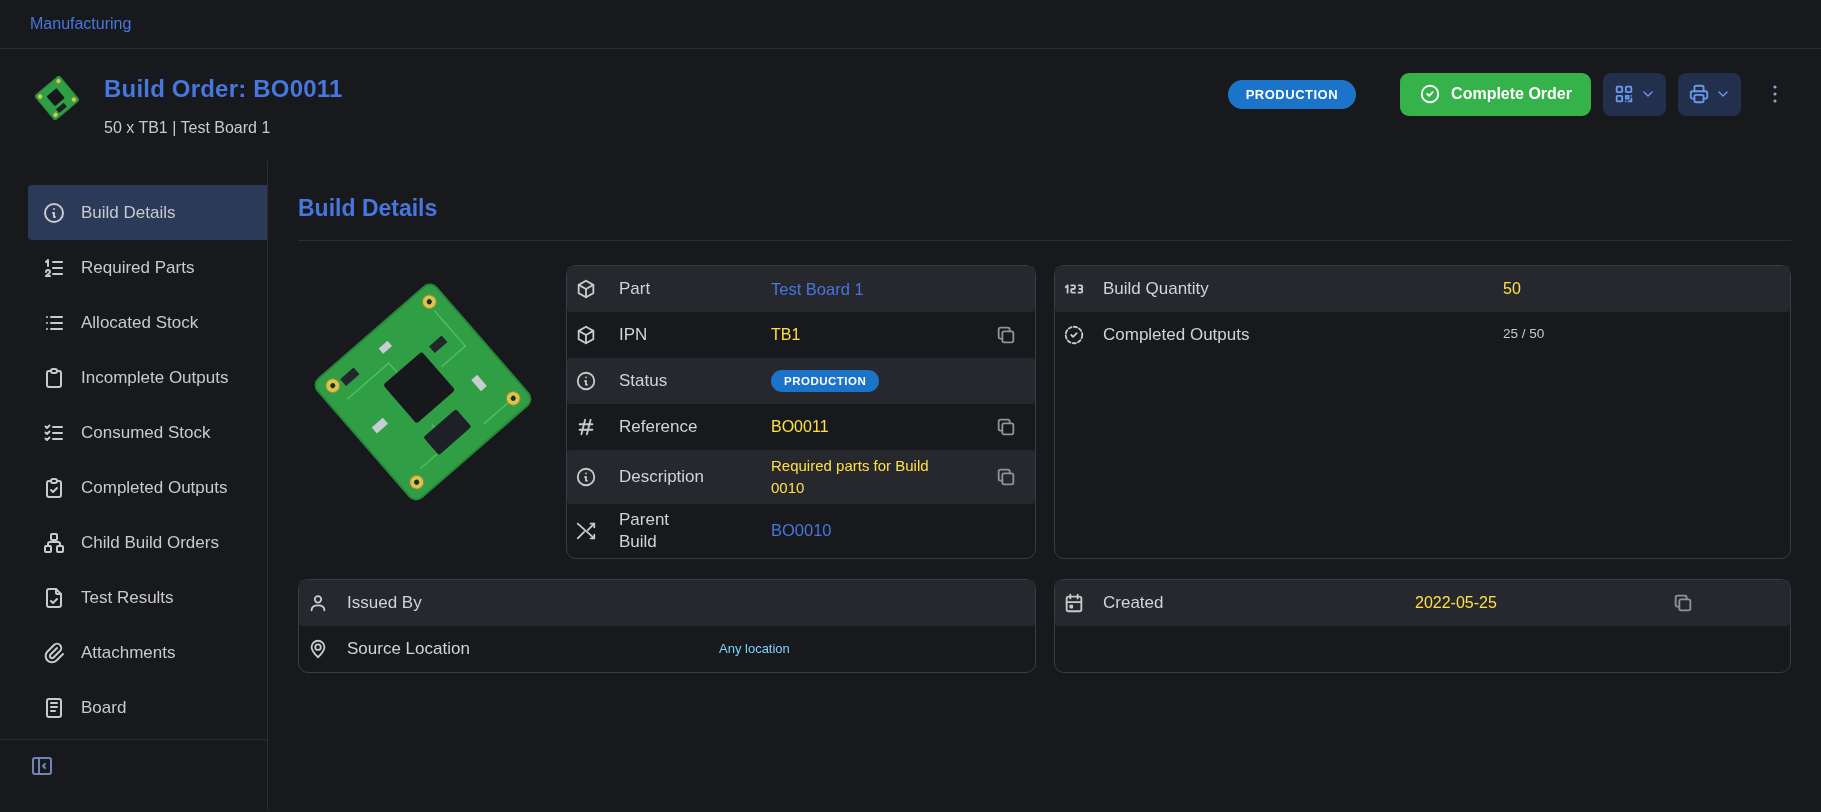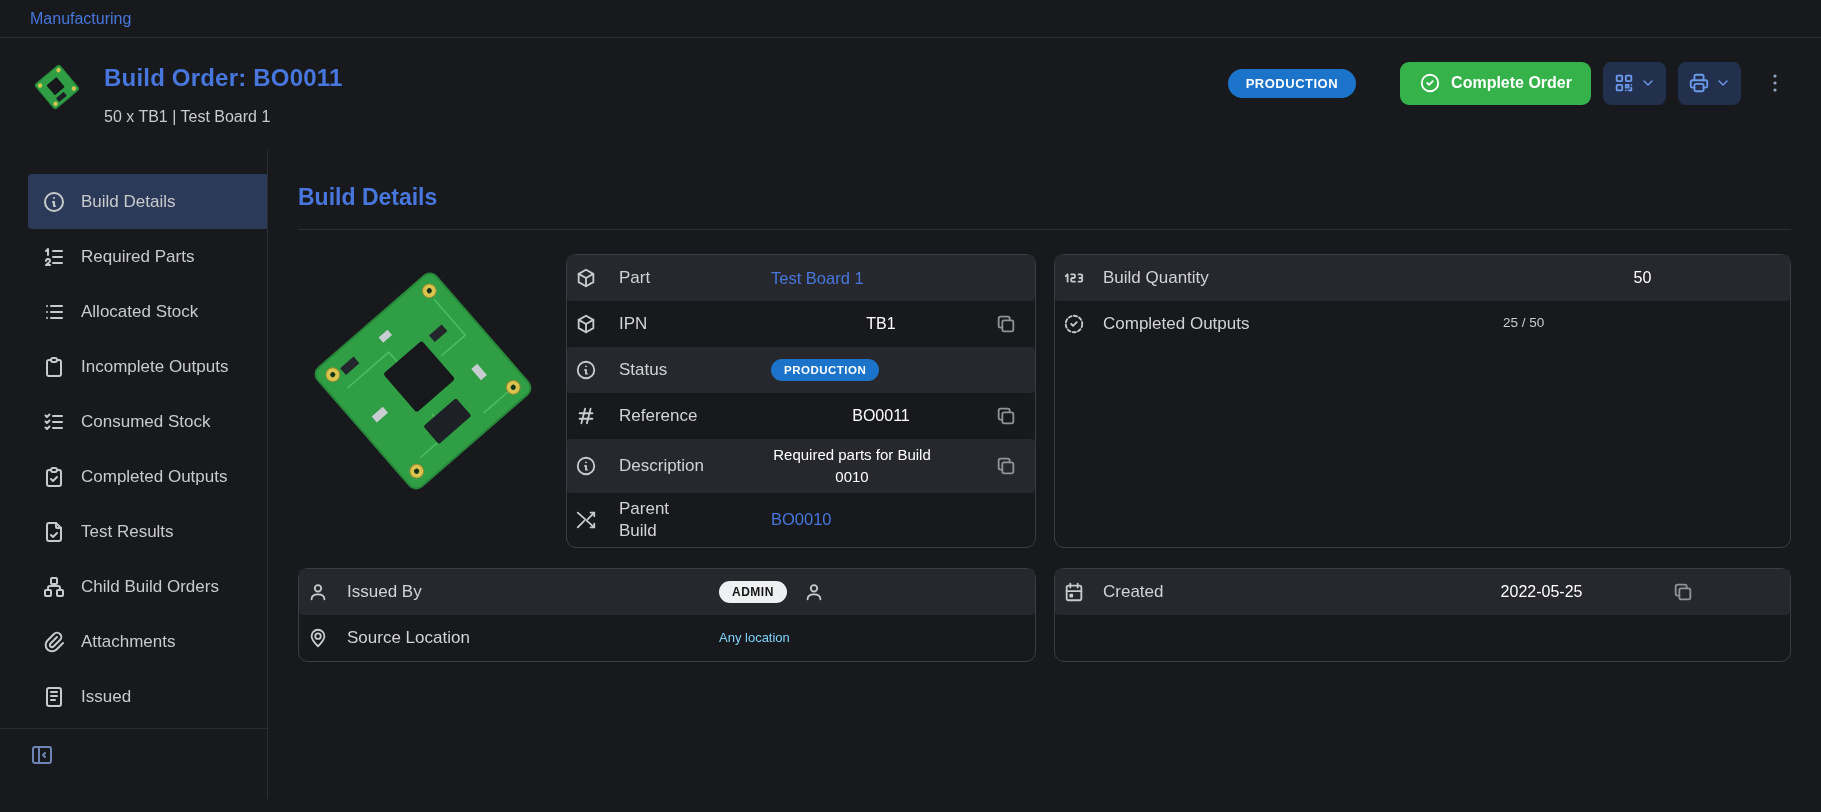--- a/index.html
+++ b/index.html
@@ -8,21 +8,21 @@
     background:#18191c; color:#c9cacc;
     font-family:"Liberation Sans", sans-serif;
     overflow:hidden;
   }
   svg { display:block; }
   .ic { width:24px; height:24px; fill:none; stroke:currentColor; stroke-width:2; stroke-linecap:round; stroke-linejoin:round; flex:none; }
   .ic-sm { width:22px; height:22px; }
   .ic-xs { width:16px; height:16px; }
 
   
-  .breadcrumb-bar { height:38px; display:flex; align-items:center; padding:0 30px; border-bottom:1px solid #2b2d31; }
+  .breadcrumb-bar { height:49px; display:flex; align-items:center; padding:0 30px; border-bottom:1px solid #2b2d31; }
   .breadcrumb-link { color:#4776dd; font-size:16px; cursor:pointer; }
 
   
   .header { display:flex; align-items:flex-start; gap:20px; padding:22px 30px 24px 30px; }
   .thumb { width:54px; height:54px; border-radius:4px; }
   .page-title { color:#4776dd; font-size:24px; font-weight:bold; letter-spacing:.2px; padding-top:4px; }
   .page-subtitle { margin-top:16px; font-size:16px; color:#c9cacc; }
   .header-actions { margin-left:auto; display:flex; align-items:center; gap:12px; height:46px; }
   .status-pill { background:#1b74ca; color:#fff; font-weight:bold; font-size:13px; letter-spacing:.5px; padding:7px 18px; border-radius:15px; margin-right:32px; }
   .btn-complete { display:flex; align-items:center; gap:10px; background:#36b24a; color:#fff; font-weight:bold; font-size:16px; border:none; border-radius:9px; height:43px; padding:0 19px; cursor:pointer; font-family:inherit; }
@@ -50,21 +50,21 @@
   .row { display:grid; align-items:center; min-height:46px; padding:5px 8px; border-radius:4px; }
   .row.striped { background:#27282d; }
   .details-panel .row { grid-template-columns:44px 152px 1fr 36px; }
   .stats-panel  .row { grid-template-columns:40px 400px 1fr; }
   .issued-panel .row { grid-template-columns:40px 372px 1fr; }
   .created-panel .row { grid-template-columns:40px 312px 1fr 36px; padding-right:86px; }
 
   .row-icon { color:#c9cacc; }
   .row-label { font-size:17px; color:#d2d3d6; line-height:1.3; }
   .label-narrow { max-width:64px; }
-  .row-value { font-size:16px; color:#ffffff;text-align:center; }
+  .row-value { font-size:16px; color:#fde047; }
   .value-link { color:#4776dd; font-size:16.5px; cursor:pointer; }
   .value-desc { max-width:162px; overflow-wrap:anywhere; line-height:1.45; font-size:15px; }
   .copy-btn { background:none; border:none; color:#8f9296; cursor:pointer; width:30px; height:30px; display:flex; align-items:center; justify-content:center; }
 
   .mini-pill { display:inline-block; background:#1b74ca; color:#fff; font-weight:bold; font-size:11.5px; letter-spacing:.5px; padding:5px 13px; border-radius:13px; }
 
   .progress-box { display:flex; flex-direction:row; width:132px; }
   .progress-label { font-size:13.5px; color:#c9cacc; text-align:center; margin-bottom:3px; }
   .progress-track { height:10px; background:#53565c; border-radius:6px; overflow:hidden; }
   .progress-fill { height:100%; background:#e8590c; }
@@ -192,50 +192,50 @@
     <div class="side-item">
       <svg class="ic" viewBox="0 0 24 24">
           <path d="M9 5h-2a2 2 0 0 0 -2 2v12a2 2 0 0 0 2 2h10a2 2 0 0 0 2 -2v-12a2 2 0 0 0 -2 -2h-2"></path>
           <rect x="9" y="3" width="6" height="4" rx="2"></rect>
           <path d="M9 14l2 2l4 -4"></path>
         </svg>
       <span>Completed Outputs</span>
     </div>
     <div class="side-item">
       <svg class="ic" viewBox="0 0 24 24">
-          <path d="M14 3v4a1 1 0 0 0 1 1h4"></path>
-          <path d="M17 21h-10a2 2 0 0 1 -2 -2v-14a2 2 0 0 1 2 -2h7l5 5v11a2 2 0 0 1 -2 2z"></path>
-          <path d="M9 15l2 2l4 -4"></path>
-        </svg>
-      <span>Test Results</span>
-    </div>
-    <div class="side-item">
-      <svg class="ic" viewBox="0 0 24 24">
           <rect x="3" y="15" width="6" height="6" rx="1"></rect>
           <rect x="15" y="15" width="6" height="6" rx="1"></rect>
           <rect x="9" y="3" width="6" height="6" rx="1"></rect>
           <path d="M6 15v-2a2 2 0 0 1 2 -2h8a2 2 0 0 1 2 2v2"></path>
           <path d="M12 9v2"></path>
         </svg>
       <span>Child Build Orders</span>
     </div>
     <div class="side-item">
       <svg class="ic" viewBox="0 0 24 24">
+          <path d="M14 3v4a1 1 0 0 0 1 1h4"></path>
+          <path d="M17 21h-10a2 2 0 0 1 -2 -2v-14a2 2 0 0 1 2 -2h7l5 5v11a2 2 0 0 1 -2 2z"></path>
+          <path d="M9 15l2 2l4 -4"></path>
+        </svg>
+      <span>Test Results</span>
+    </div>
+    <div class="side-item">
+      <svg class="ic" viewBox="0 0 24 24">
           <path d="M15 7l-6.5 6.5a1.5 1.5 0 0 0 3 3l6.5 -6.5a3 3 0 0 0 -6 -6l-6.5 6.5a4.5 4.5 0 0 0 9 9l6.5 -6.5"></path>
         </svg>
       <span>Attachments</span>
     </div>
     <div class="side-item">
       <svg class="ic" viewBox="0 0 24 24">
           <rect x="5" y="3" width="14" height="18" rx="2"></rect>
           <path d="M9 7h6"></path>
           <path d="M9 11h6"></path>
           <path d="M9 15h4"></path>
         </svg>
-      <span>Issued</span>
+      <span>Board</span>
     </div>
     <hr class="sidebar-divider">
     <button class="collapse-btn">
       <svg class="ic" viewBox="0 0 24 24">
           <rect x="3" y="4" width="18" height="16" rx="2"></rect>
           <path d="M9 4v16"></path>
           <path d="M15 10l-2 2l2 2"></path>
         </svg>
     </button>
   </nav>
@@ -379,27 +379,20 @@
         </div>
       </div>
 
       <div class="panel issued-panel span-2">
         <div class="row striped">
           <svg class="ic ic-sm row-icon" viewBox="0 0 24 24">
               <circle cx="12" cy="8" r="3.5"></circle>
               <path d="M5 20c0 -3.5 3 -5.5 7 -5.5s7 2 7 5.5"></path>
             </svg>
           <span class="row-label">Issued By</span>
-          <span class="issued-value">
-            <span class="admin-badge">ADMIN</span>
-            <svg class="ic ic-sm" viewBox="0 0 24 24">
-                <circle cx="12" cy="8" r="3.5"></circle>
-                <path d="M5 20c0 -3.5 3 -5.5 7 -5.5s7 2 7 5.5"></path>
-              </svg>
-          </span>
         </div>
         <div class="row">
           <svg class="ic ic-sm row-icon" viewBox="0 0 24 24">
               <circle cx="12" cy="10" r="3"></circle>
               <path d="M12 21c4 -4 7 -7.5 7 -11a7 7 0 1 0 -14 0c0 3.5 3 7 7 11z"></path>
             </svg>
           <span class="row-label">Source Location</span>
           <span class="location-text">Any location</span>
         </div>
       </div>

